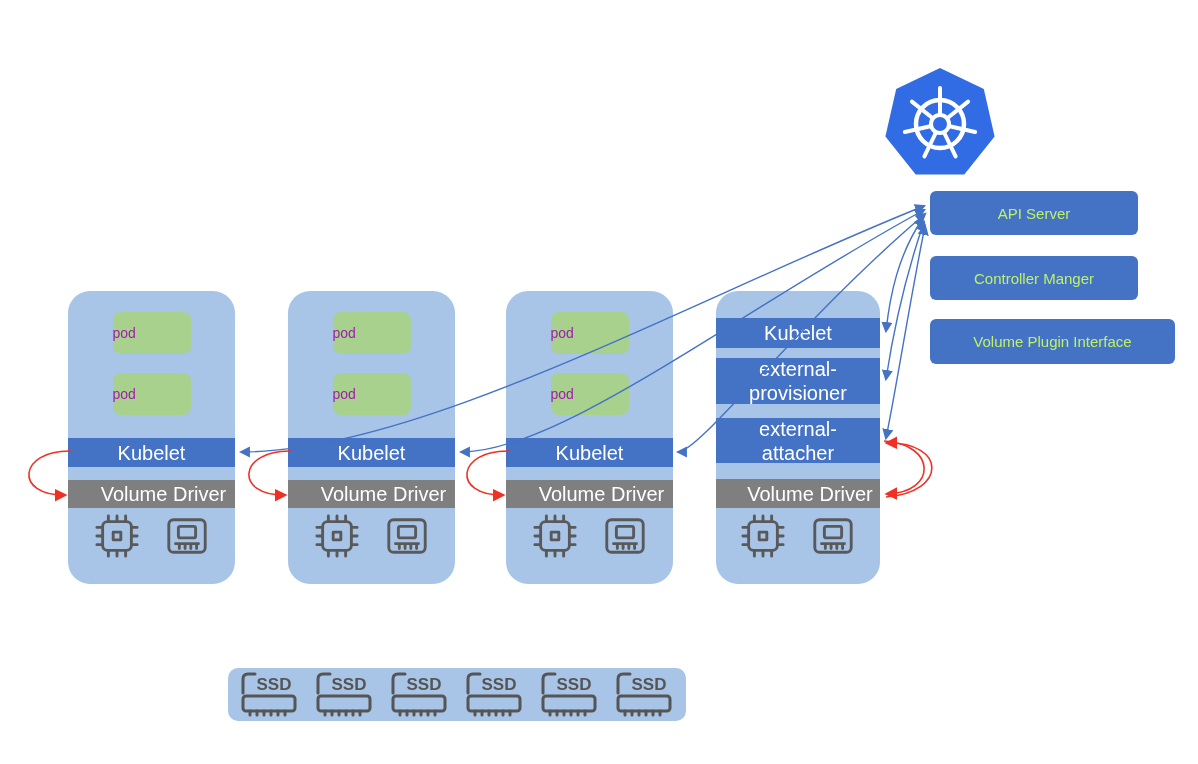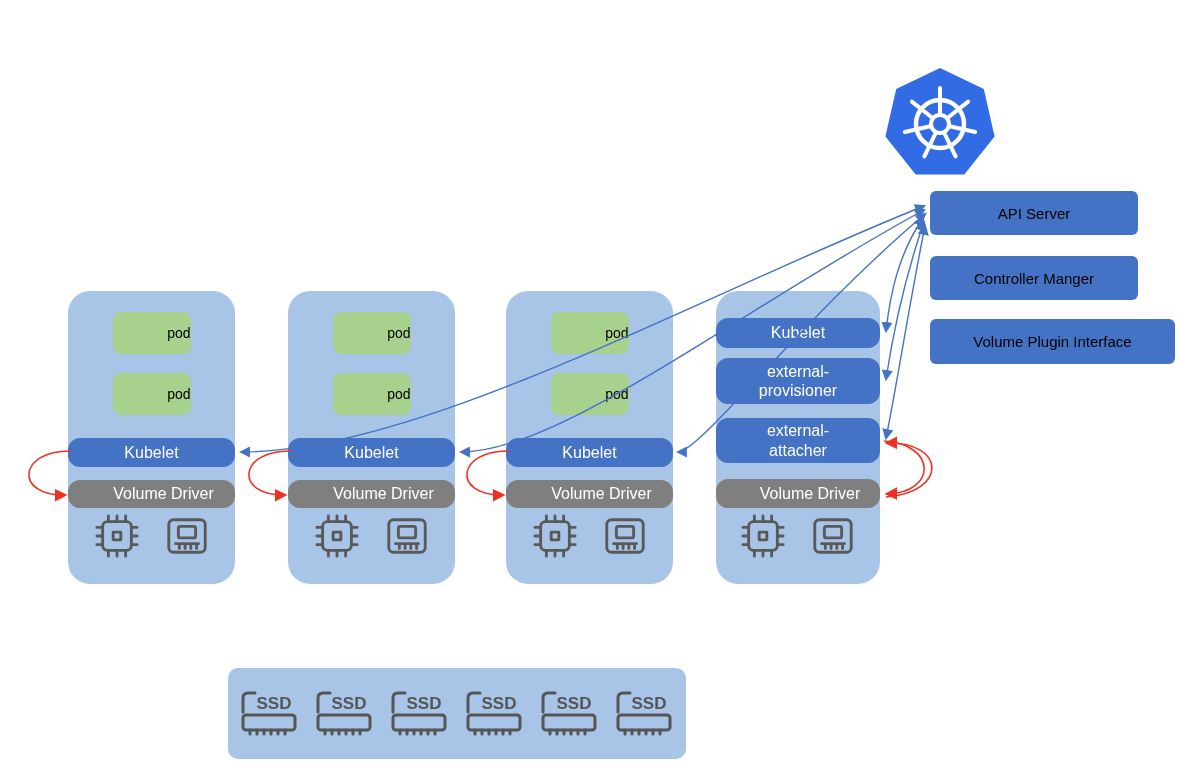--- a/index.html
+++ b/index.html
@@ -1,37 +1,37 @@
 <!DOCTYPE html>
 <html><head>
 <meta charset="utf-8">
 <style>
   * { margin:0; padding:0; box-sizing:border-box; }
   body { background:#ffffff; font-family:"Liberation Sans", sans-serif; }
   .canvas { position:relative; width:1198px; height:764px; background:#ffffff; overflow:hidden; }
 
   .k8s-logo { position:absolute; left:880px; top:62px; width:120px; height:120px; }
 
-  .cp-box { position:absolute; background:#4472c4; border-radius:6px; color:#000000;
+  .cp-box { position:absolute; background:#4472c4; border-radius:6px; color:#bef264;
             display:flex; align-items:center; justify-content:center; font-size:15px; }
 
   .node { position:absolute; top:291px; width:167px; height:293px; background:#a8c5e8; border-radius:22px; }
   .pod { position:absolute; left:50%; transform:translateX(-50%); width:78px; height:42px;
-         background:#a9d18e; border-radius:8px; color:#000000;
-         display:flex; align-items:center; justify-content:flex-end; font-size:14px; }
+         background:#a9d18e; border-radius:8px; color:#a21caf;
+         display:flex; align-items:center; justify-content:flex-start; font-size:14px; }
   .bar { position:absolute; left:0; right:0; color:#ffffff; display:flex; flex-direction:column;
-         align-items:center; justify-content:center; font-size:16px; line-height:1.2;
-         text-align:center; border-radius:12px; }
+         align-items:center; justify-content:center; font-size:20px; line-height:1.2;
+         text-align:center; border-radius:0; }
   .bar.blue { background:#4472c4; }
   .bar.gray { background:#7f7f7f;padding-left:24px; }
   .icons-row { position:absolute; left:0; right:0; top:222px; display:flex; justify-content:center; gap:24px; }
   .hw-icon { width:46px; height:46px; }
   .hw-icon path, .hw-icon rect { stroke:#595959; fill:none; stroke-width:3; stroke-linecap:round; stroke-linejoin:round; }
 
-  .ssd-tray { position:absolute; left:228px; top:668px; width:458px; height:91px; background:#a8c5e8;
+  .ssd-tray { position:absolute; left:228px; top:668px; width:458px; height:53px; background:#a8c5e8;
               border-radius:10px; display:flex; align-items:center; justify-content:center; gap:11px; }
   .ssd-icon { width:64px; height:52px; }
   .ssd-icon path, .ssd-icon rect { stroke:#555555; fill:none; stroke-width:3; stroke-linecap:round; stroke-linejoin:round; }
   .ssd-icon text { fill:#555555; font-family:"Liberation Sans", sans-serif; font-size:17px; font-weight:bold; }
 
   .arrows { position:absolute; left:0; top:0; pointer-events:none; }
 </style>
 </head>
 <body>
 

